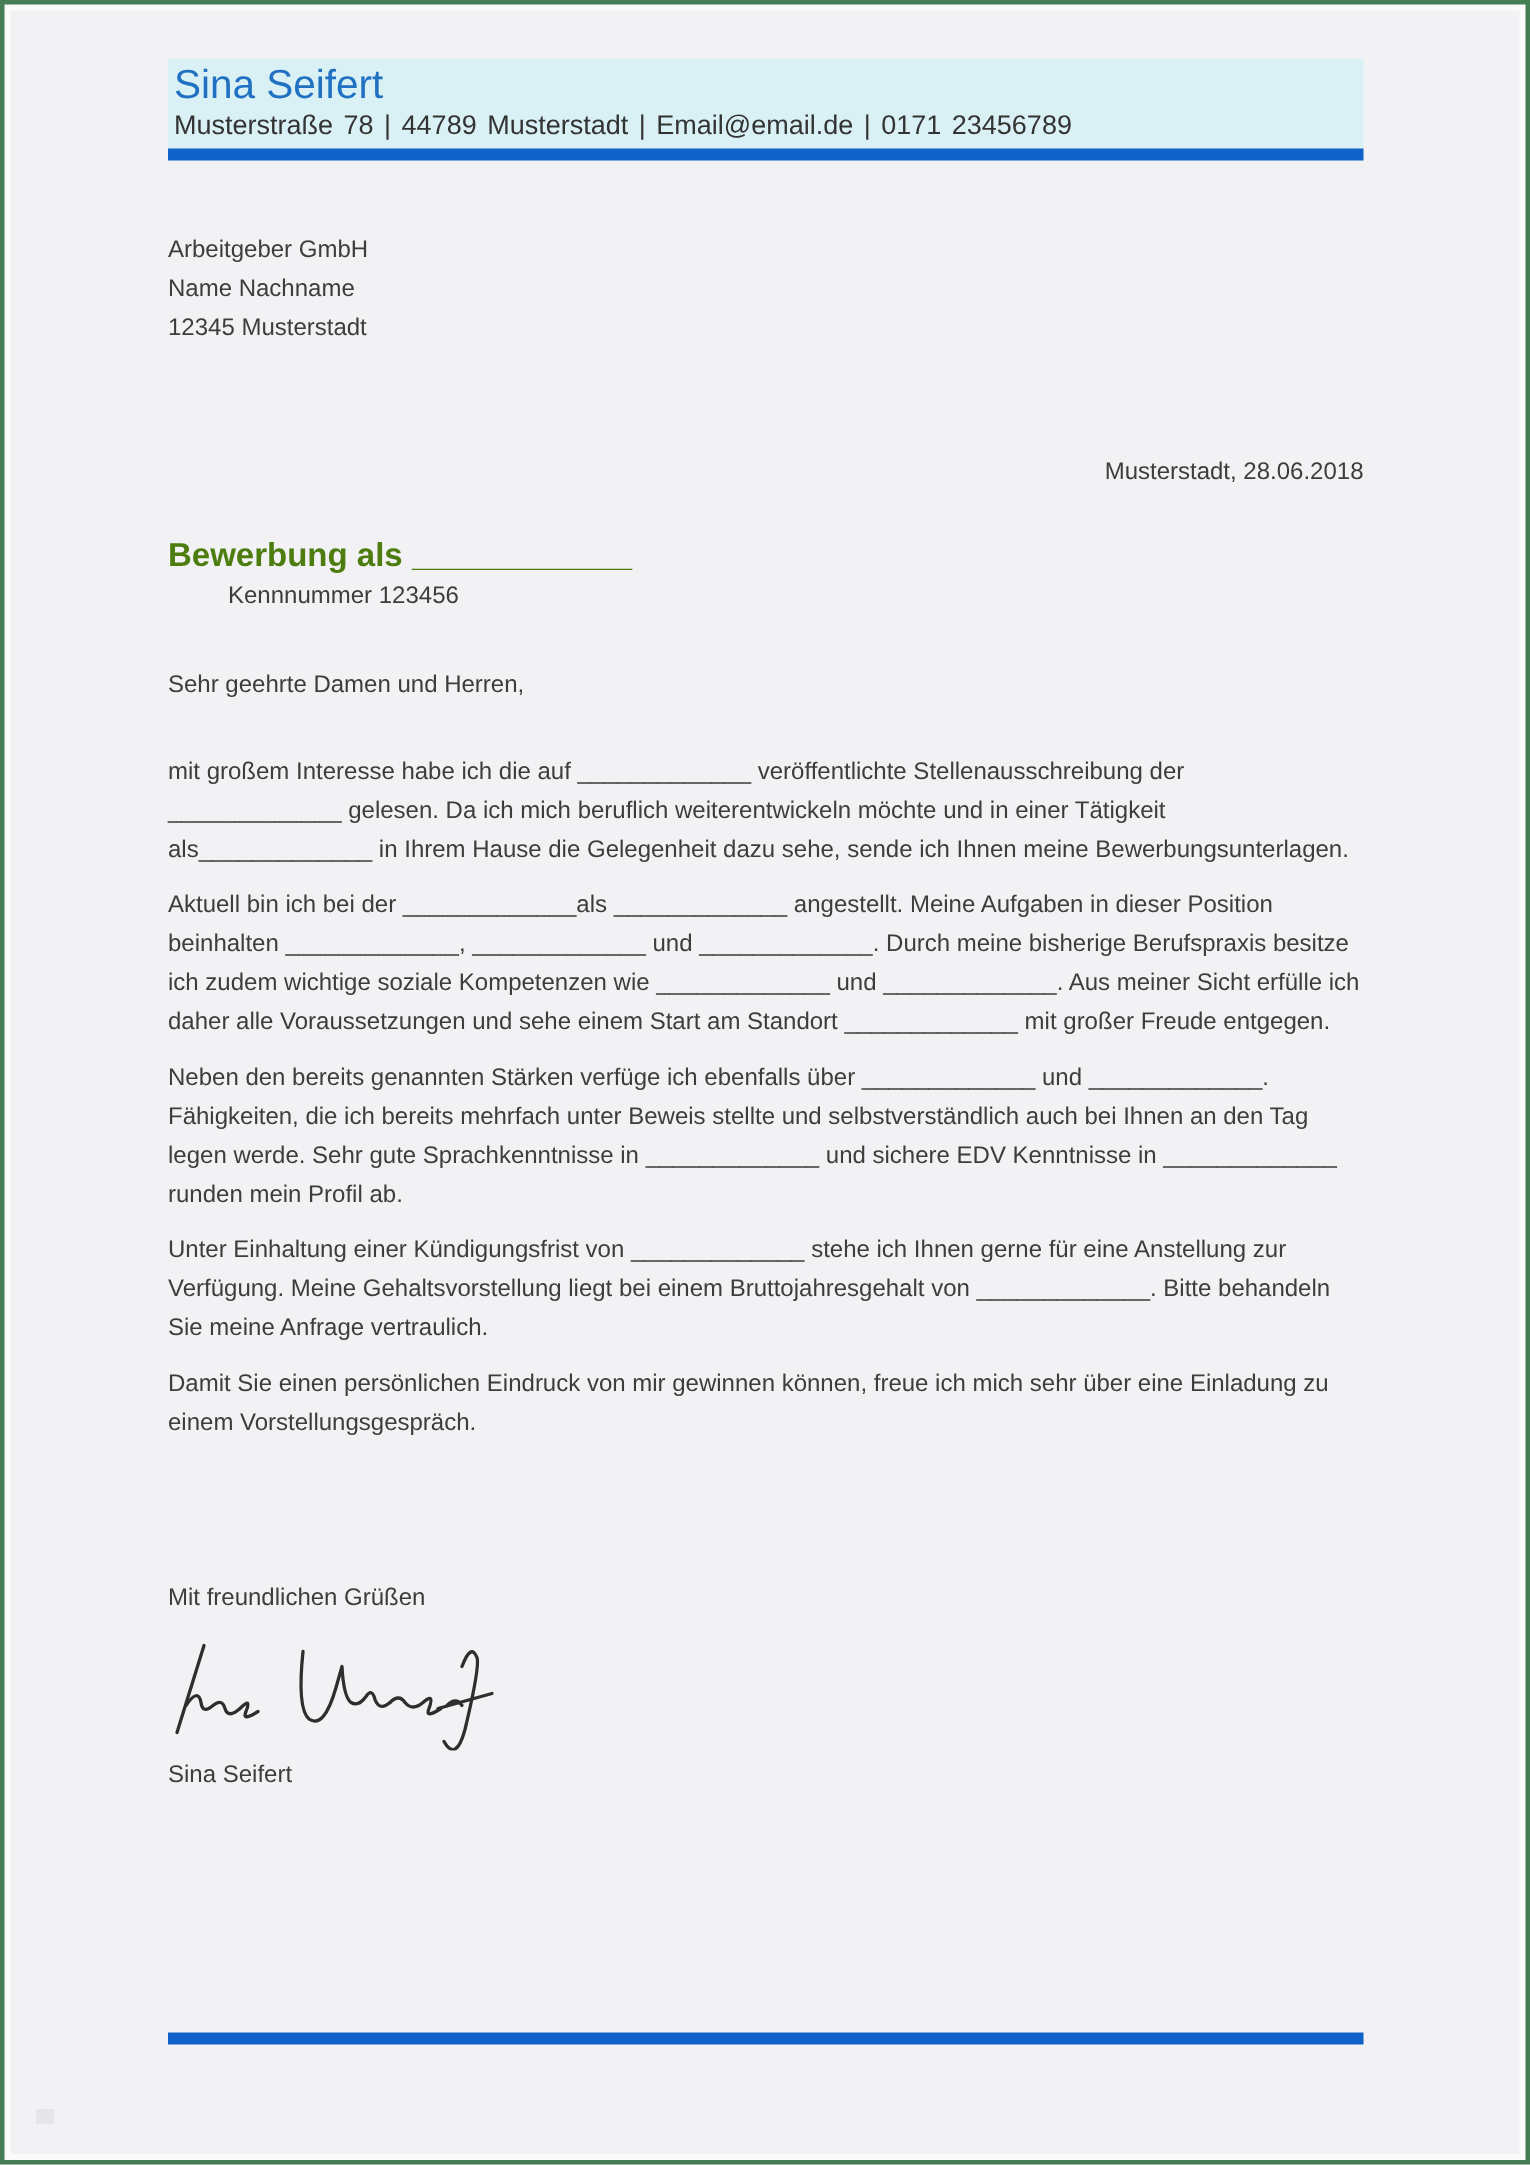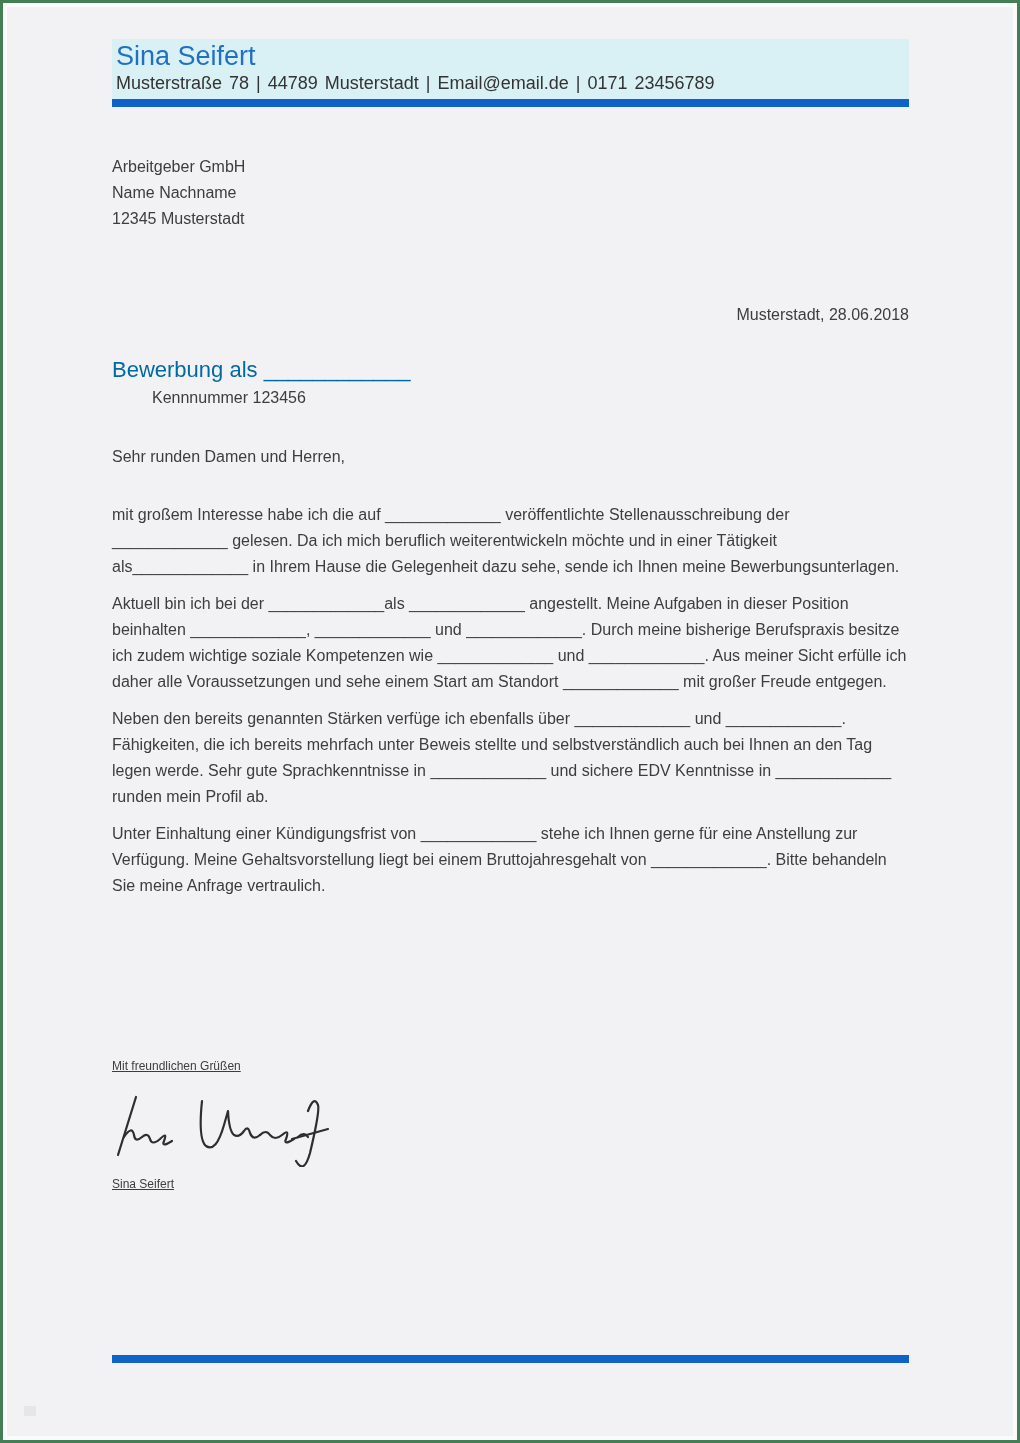--- a/index.html
+++ b/index.html
@@ -23,29 +23,29 @@
     padding: 2px 6px 6px 4px;
   }
   .sender-name { font-size: 27px; line-height: 31px; color: #2171c2; }
   .sender-contact { font-size: 18px; line-height: 20px; color: #333333; margin-top: 1px; word-spacing: 2px; }
 
   .recipient { margin-top: 47px; font-size: 16px; line-height: 26px; }
   .recipient span { display: block; }
 
   .date-line { margin-top: 70px; text-align: right; font-size: 16px; line-height: 26px; }
 
-  .subject { margin: 27px 0 0 0; font-size: 22px; line-height: 30px; font-weight: normal; color: #0369a1; }
+  .subject { margin: 27px 0 0 0; font-size: 22px; line-height: 30px; font-weight: bold; color: #4d7c0f; }
   .reference { font-size: 16px; line-height: 26px; margin-left: 40px; }
 
   .salutation { margin-top: 33px; font-size: 16px; line-height: 26px; }
 
   .body-copy p { margin: 0 0 11px 0; font-size: 16px; line-height: 26px; }
   .body-copy p:first-child { margin-top: 32px; }
 
-  .closing-block { position: absolute; left: 112px; top: 1053px; width: 520px; font-size: 12px; line-height: 26px; text-decoration: underline; }
+  .closing-block { position: absolute; left: 112px; top: 1053px; width: 520px; font-size: 16px; line-height: 26px; }
   .sig-svg { display: block; margin: 12px 0 4px -2px; }
   .sig-svg path { fill: none; stroke: #2e2e2e; stroke-width: 2.2; stroke-linecap: round; stroke-linejoin: round; }
 
   .footer-bar { position: absolute; left: 112px; top: 1355px; width: 797px; height: 8px; background: #0f62c7; }
   .artifact { position: absolute; left: 24px; top: 1406px; width: 12px; height: 10px; background: #e6e5e8; }
 
   .sr { position: absolute; width: 1px; height: 1px; overflow: hidden; clip: rect(0 0 0 0); white-space: nowrap; }
 </style>
 </head>
 <body>
@@ -64,27 +64,28 @@
     <span>Arbeitgeber GmbH</span>
     <span>Name Nachname</span>
     <span>12345 Musterstadt</span>
   </div>
 
   <div class="date-line">Musterstadt, 28.06.2018</div>
 
   <h1 class="subject">Bewerbung als ____________</h1>
   <div class="reference">Kennnummer 123456</div>
 
-  <div class="salutation">Sehr runden Damen und Herren,</div>
+  <div class="salutation">Sehr geehrte Damen und Herren,</div>
 
   <div class="body-copy">
     <p>mit großem Interesse habe ich die auf _____________ veröffentlichte Stellenausschreibung der _____________ gelesen. Da ich mich beruflich weiterentwickeln möchte und in einer Tätigkeit als_____________ in Ihrem Hause die Gelegenheit dazu sehe, sende ich Ihnen meine Bewerbungsunterlagen.</p>
     <p>Aktuell bin ich bei der _____________als _____________ angestellt. Meine Aufgaben in dieser Position beinhalten _____________, _____________ und _____________. Durch meine bisherige Berufspraxis besitze ich zudem wichtige soziale Kompetenzen wie _____________ und _____________. Aus meiner Sicht erfülle ich daher alle Voraussetzungen und sehe einem Start am Standort _____________ mit großer Freude entgegen.</p>
     <p>Neben den bereits genannten Stärken verfüge ich ebenfalls über _____________ und _____________. Fähigkeiten, die ich bereits mehrfach unter Beweis stellte und selbstverständlich auch bei Ihnen an den Tag legen werde. Sehr gute Sprachkenntnisse in _____________ und sichere EDV Kenntnisse in _____________ runden mein Profil ab.</p>
     <p>Unter Einhaltung einer Kündigungsfrist von _____________ stehe ich Ihnen gerne für eine Anstellung zur Verfügung. Meine Gehaltsvorstellung liegt bei einem Bruttojahresgehalt von _____________. Bitte behandeln Sie meine Anfrage vertraulich.</p>
+    <p>Damit Sie einen persönlichen Eindruck von mir gewinnen können, freue ich mich sehr über eine Einladung zu einem Vorstellungsgespräch.</p>
   </div>
 
 </div>
 
 <div class="closing-block">
   <div>Mit freundlichen Grüßen</div>
 
   <svg class="sig-svg" width="230" height="76" viewBox="0 0 230 76" aria-hidden="true">
     <path d="M8 64 L26 6"></path>
     <path d="M14 46 Q22 34 24 44 Q25 52 32 46 Q38 41 40 48 Q42 55 50 48 Q58 40 54 50 Q51 57 62 50"></path>

